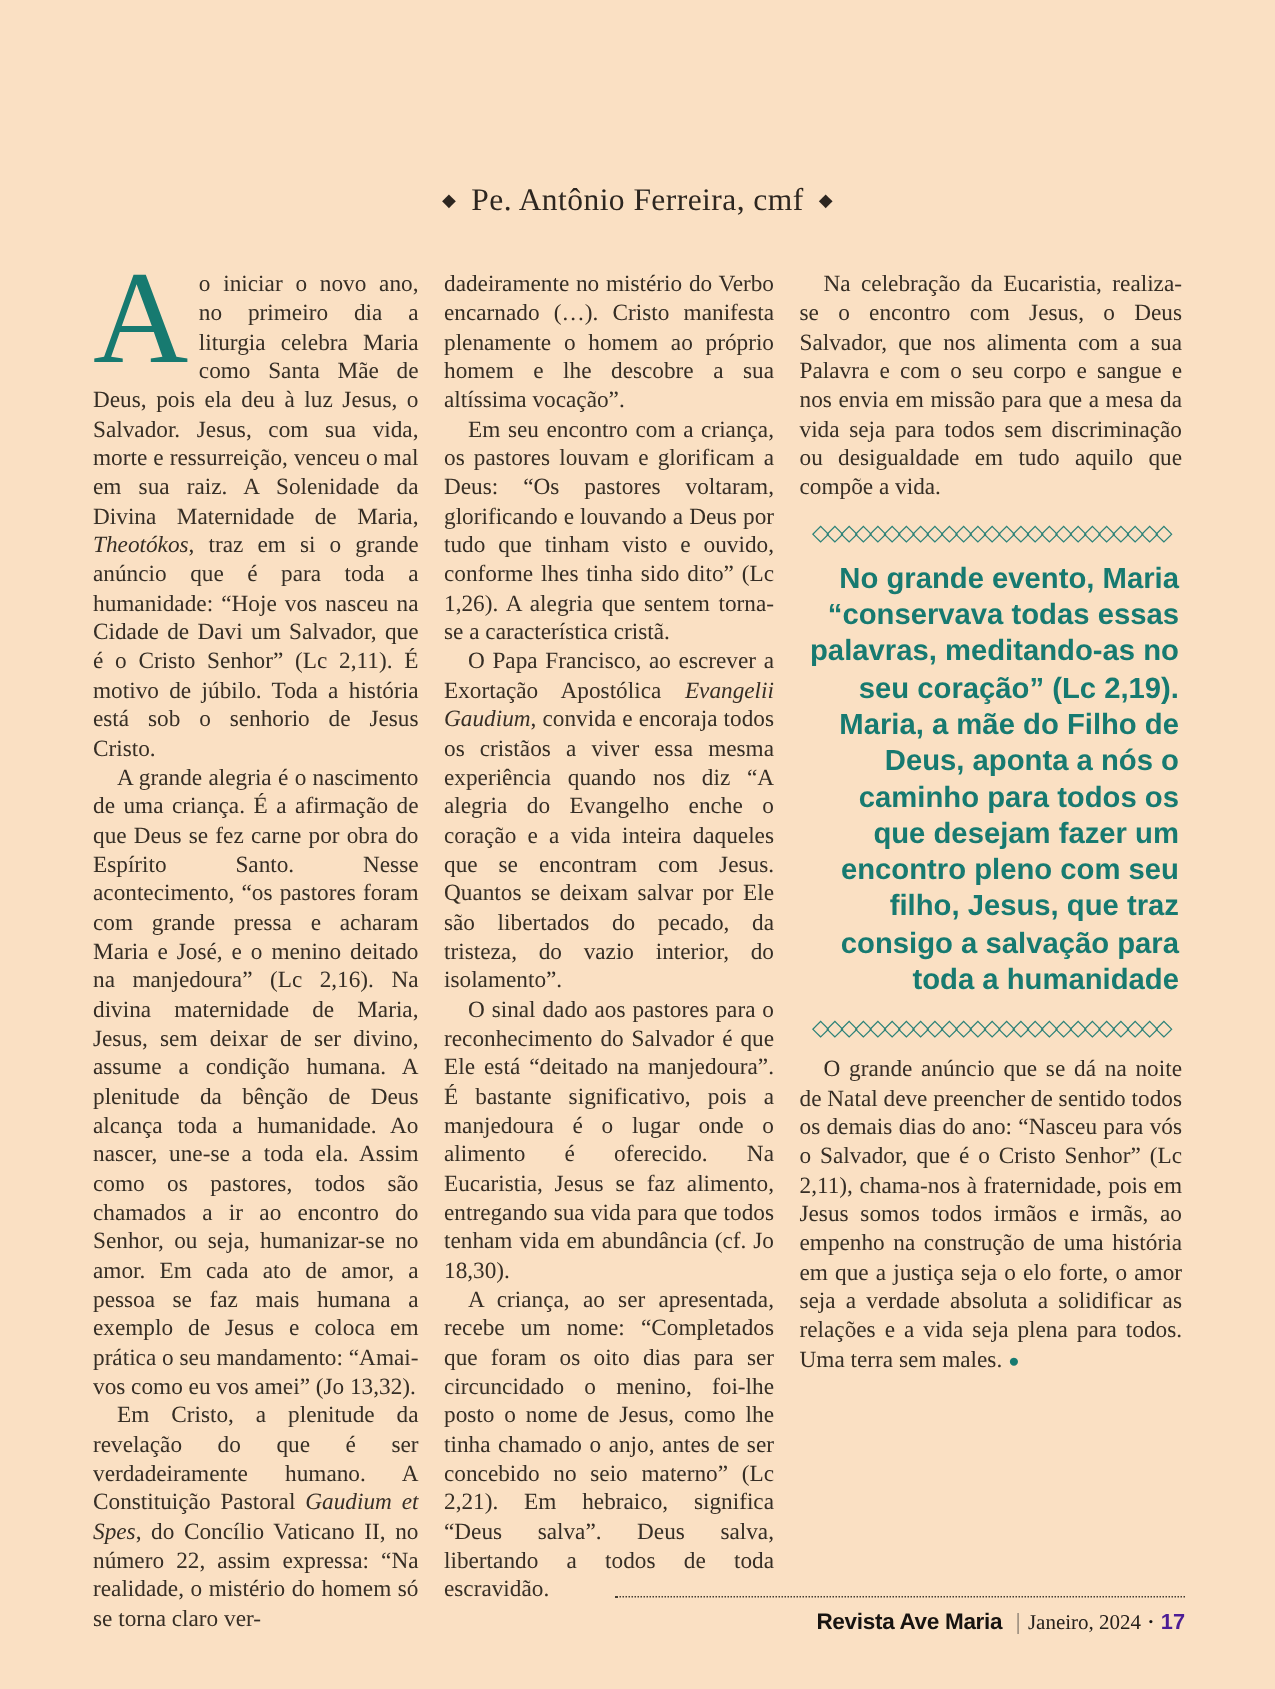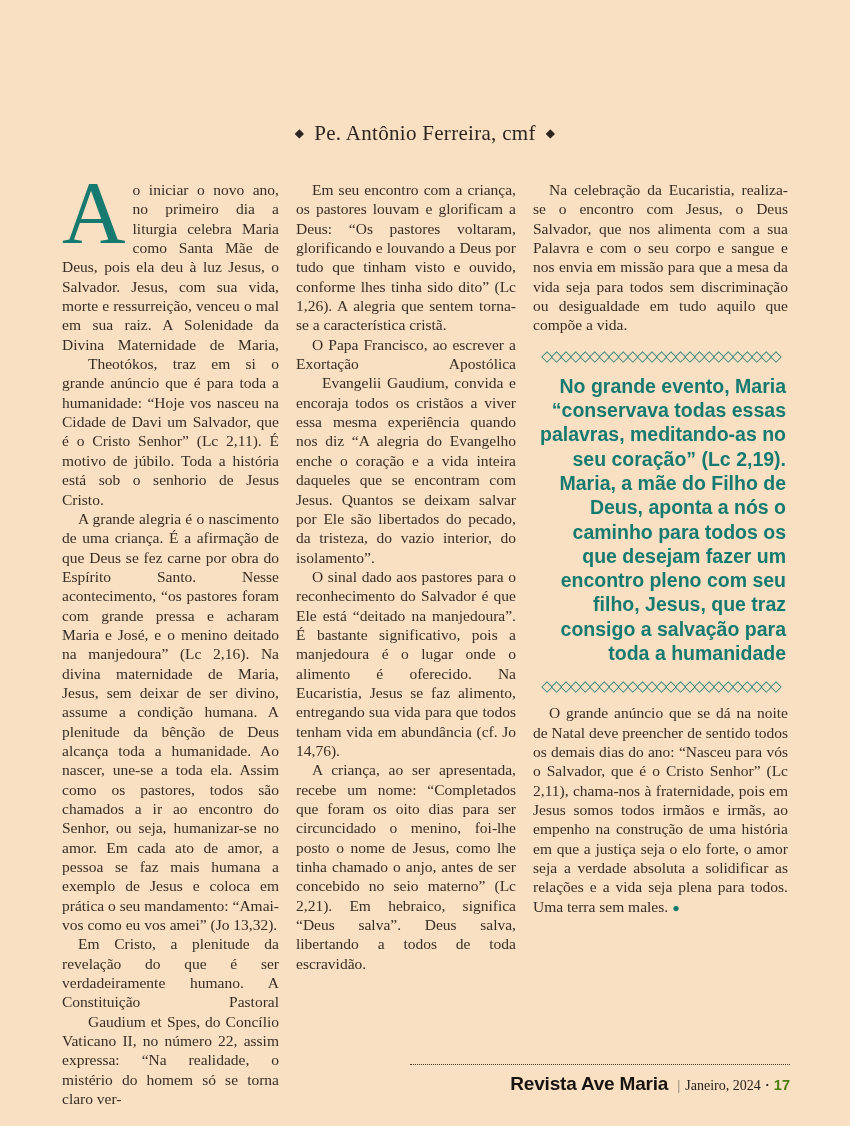--- a/index.html
+++ b/index.html
@@ -12,64 +12,65 @@
 
   
   .columns{position:absolute;left:62px;top:180px;width:726px;display:flex;align-items:flex-start;}
   .col1{width:217px;margin-right:17px;}
   .col2{width:220px;margin-right:17px;}
   .col3{width:255px;}
 
   .para{margin:0;font-family:"Liberation Serif",serif;font-size:15.5px;line-height:19.35px;
     color:#362e25;text-align:justify;text-indent:16px;hyphens:auto;-webkit-hyphens:auto;}
   .para.no-indent{text-indent:0;}
-  .it{margin-left:26px;}
+  .it{font-style:italic;}
 
   .dropcap{float:left;color:#177a70;font-family:"Liberation Serif",serif;
     font-size:88px;line-height:62px;height:59px;margin:2px 7px 0 0;}
 
   .divider{color:#2c8278;text-align:center;font-size:15px;letter-spacing:-2px;
     line-height:15px;margin:14px 0 9px;overflow:hidden;white-space:nowrap;}
 
   .pullquote{margin:10px 2px 5px;font-family:"Liberation Sans",sans-serif;font-weight:bold;
     font-size:19.5px;line-height:24.3px;color:#177a70;text-align:right;}
 
   .end-dot{color:#177a70;font-size:12.5px;padding-left:4px;letter-spacing:0;}
 
   
   .footer{position:absolute;left:410px;right:60px;top:1064px;}
   .footer-rule{border-top:1.6px dotted #45"3d";height:0;}
   .footer-rule{border-top:1.6px dotted #453d32;}
   .footer-line{margin-top:8px;text-align:right;color:#1f1a15;white-space:nowrap;}
-  .mag{font-family:"Liberation Sans",sans-serif;font-weight:700;font-size:19px;letter-spacing:-.2px;color:#171310;}
+  .mag{font-family:"Liberation Sans",sans-serif;font-weight:700;font-size:15px;letter-spacing:-.2px;color:#171310;}
   .sep{font-family:"Liberation Serif",serif;color:#7a7268;margin:0 5px 0 9px;font-size:15.5px;font-weight:400;}
   .issue{font-family:"Liberation Serif",serif;font-size:14px;color:#25201b;}
   .bullet{font-size:9px;vertical-align:2.5px;margin:0 5px;color:#171310;}
-  .pagenum{font-family:"Liberation Sans",sans-serif;font-weight:700;font-size:14.5px;color:#4d7c0f;}
+  .pagenum{font-family:"Liberation Sans",sans-serif;font-weight:700;font-size:14.5px;color:#4c1d95;}
 </style>
 </head>
 <body>
 
 <div class="page">
 
   <header class="byline">
     <span class="orn">◆</span><span>Pe. Antônio Ferreira, cmf</span><span class="orn">◆</span>
   </header>
 
   <main class="columns">
     <section class="col1">
         <p class="para no-indent" lang="pt"><span class="dropcap">A</span><span>o iniciar o novo ano, no primeiro dia a liturgia celebra Maria como Santa Mãe de Deus, pois ela deu à luz Jesus, o Salvador. Jesus, com sua vida, morte e ressurreição, venceu o mal em sua raiz. A Solenidade da Divina Maternidade de Maria, </span><span class="it">Theotókos</span><span>, traz em si o grande anúncio que é para toda a humanidade: “Hoje vos nasceu na Cidade de Davi um Salvador, que é o Cristo Senhor” (Lc 2,11). É motivo de júbilo. Toda a história está sob o senhorio de Jesus Cristo.</span></p>
         <p class="para" lang="pt"><span>A grande alegria é o nascimento de uma criança. É a afirmação de que Deus se fez carne por obra do Espírito Santo. Nesse acontecimento, “os pastores foram com grande pressa e acharam Maria e José, e o menino deitado na manjedoura” (Lc 2,16). Na divina maternidade de Maria, Jesus, sem deixar de ser divino, assume a condição humana. A plenitude da bênção de Deus alcança toda a humanidade. Ao nascer, une-se a toda ela. Assim como os pastores, todos são chamados a ir ao encontro do Senhor, ou seja, humanizar-se no amor. Em cada ato de amor, a pessoa se faz mais humana a exemplo de Jesus e coloca em prática o seu mandamento: “Amai-vos como eu vos amei” (Jo 13,32).</span></p>
         <p class="para" lang="pt"><span>Em Cristo, a plenitude da revelação do que é ser verdadeiramente humano. A Constituição Pastoral </span><span class="it">Gaudium et Spes</span><span>, do Concílio Vaticano II, no número 22, assim expressa: “Na realidade, o mistério do homem só se torna claro ver-</span></p>
       </section>
 
     <section class="col2">
+        <p class="para no-indent" lang="pt"><span>dadeiramente no mistério do Verbo encarnado (…). Cristo manifesta plenamente o homem ao próprio homem e lhe descobre a sua altíssima vocação”.</span></p>
         <p class="para" lang="pt"><span>Em seu encontro com a criança, os pastores louvam e glorificam a Deus: “Os pastores voltaram, glorificando e louvando a Deus por tudo que tinham visto e ouvido, conforme lhes tinha sido dito” (Lc 1,26). A alegria que sentem torna-se a característica cristã.</span></p>
         <p class="para" lang="pt"><span>O Papa Francisco, ao escrever a Exortação Apostólica </span><span class="it">Evangelii Gaudium</span><span>, convida e encoraja todos os cristãos a viver essa mesma experiência quando nos diz “A alegria do Evangelho enche o coração e a vida inteira daqueles que se encontram com Jesus. Quantos se deixam salvar por Ele são libertados do pecado, da tristeza, do vazio interior, do isolamento”.</span></p>
-        <p class="para" lang="pt"><span>O sinal dado aos pastores para o reconhecimento do Salvador é que Ele está “deitado na manjedoura”. É bastante significativo, pois a manjedoura é o lugar onde o alimento é oferecido. Na Eucaristia, Jesus se faz alimento, entregando sua vida para que todos tenham vida em abundância (cf. Jo 14,76).</span></p>
+        <p class="para" lang="pt"><span>O sinal dado aos pastores para o reconhecimento do Salvador é que Ele está “deitado na manjedoura”. É bastante significativo, pois a manjedoura é o lugar onde o alimento é oferecido. Na Eucaristia, Jesus se faz alimento, entregando sua vida para que todos tenham vida em abundância (cf. Jo 18,30).</span></p>
         <p class="para" lang="pt"><span>A criança, ao ser apresentada, recebe um nome: “Completados que foram os oito dias para ser circuncidado o menino, foi-lhe posto o nome de Jesus, como lhe tinha chamado o anjo, antes de ser concebido no seio materno” (Lc 2,21). Em hebraico, significa “Deus salva”. Deus salva, libertando a todos de toda escravidão.</span></p>
       </section>
 
     <section class="col3">
       <div>
           <p class="para" lang="pt"><span>Na celebração da Eucaristia, realiza-se o encontro com Jesus, o Deus Salvador, que nos alimenta com a sua Palavra e com o seu corpo e sangue e nos envia em missão para que a mesa da vida seja para todos sem discriminação ou desigualdade em tudo aquilo que compõe a vida.</span></p>
         </div>
 
       <div class="divider">◇◇◇◇◇◇◇◇◇◇◇◇◇◇◇◇◇◇◇◇◇◇◇◇◇</div>
 

